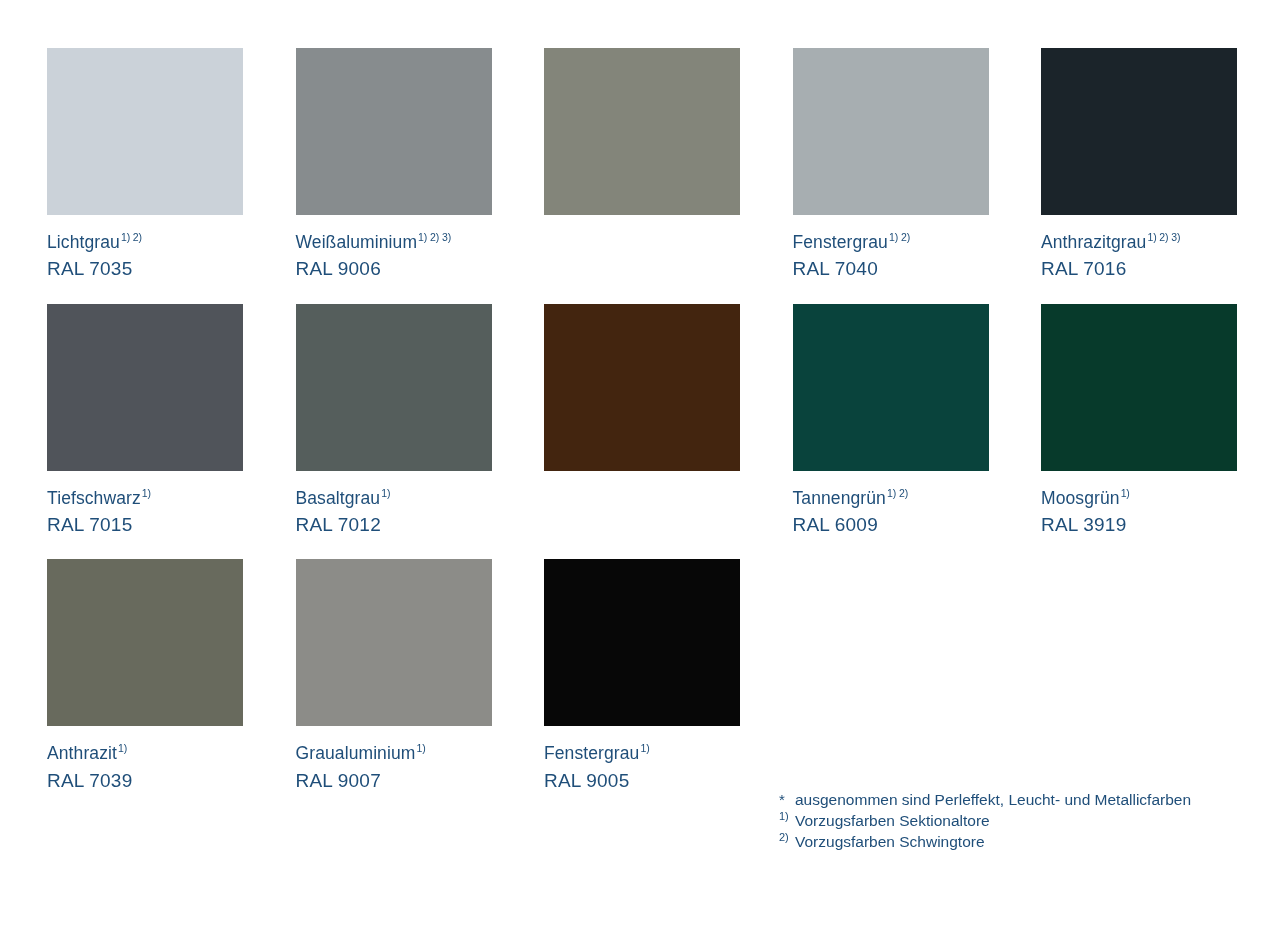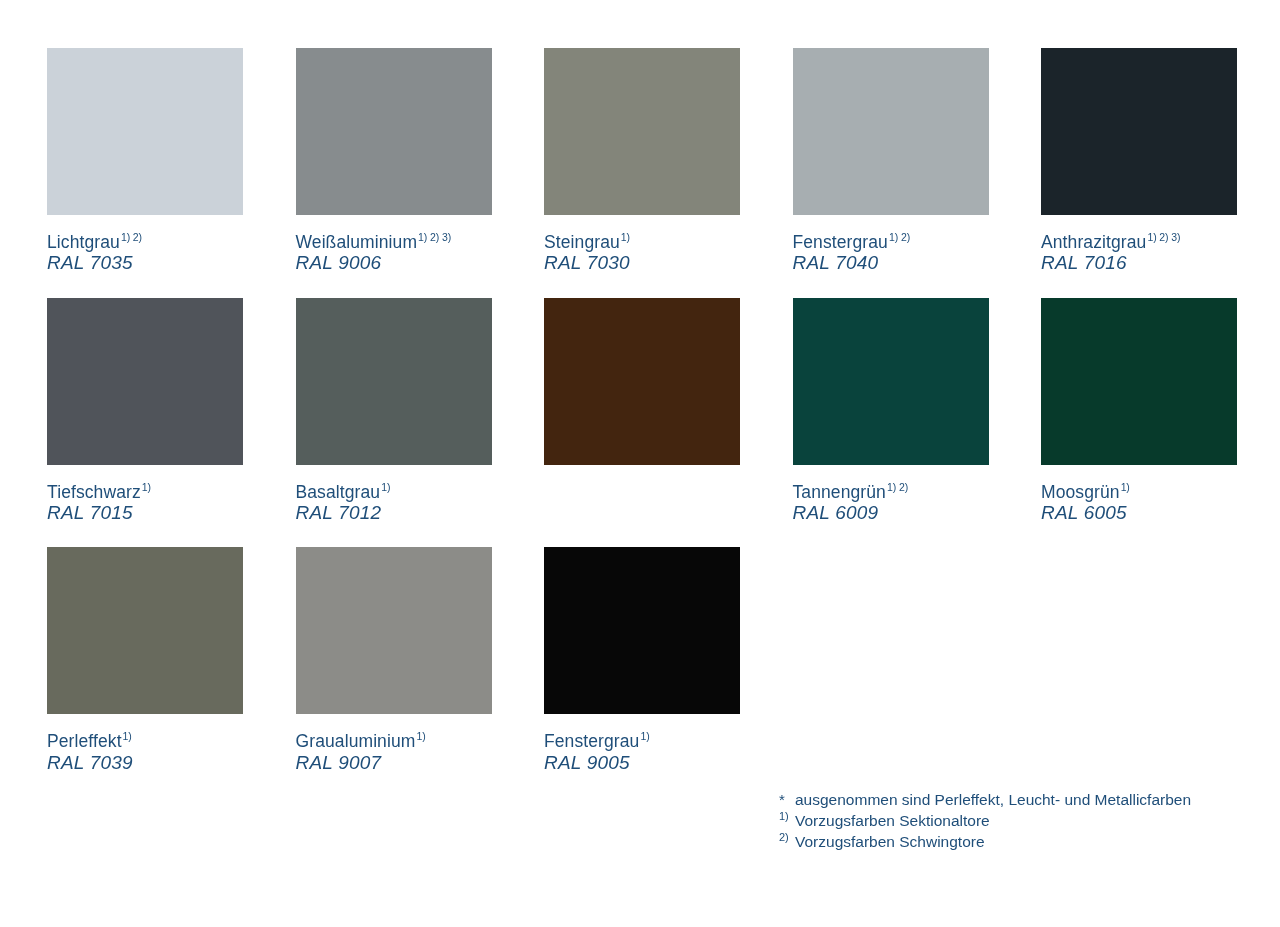--- a/index.html
+++ b/index.html
@@ -75,22 +75,22 @@
     white-space: nowrap;
   }
   .name sup {
     font-size: 10.5px;
     vertical-align: super;
     letter-spacing: -.1px;
     margin-left: 1px;
   }
   .code {
     font-size: 19px;
+    margin-top: 6px;
     letter-spacing: .2px;
-    font-style: italic;
   }
   .footnotes {
     position: absolute;
     left: 779px;
     top: 789px;
     font-size: 15.5px;
     line-height: 1.36;
   }
   .fn {
     white-space: nowrap;
@@ -129,24 +129,20 @@
     <div class="cell">
       <div class="swatch" style="background-color: rgb(135, 140, 142);"></div>
       <div class="labels">
         <div class="name"><span>Weißaluminium</span><sup>1) 2) 3)</sup></div>
         <div class="code">RAL 9006</div>
       </div>
     </div>
 
     <div class="cell">
       <div class="swatch" style="background-color: rgb(131, 133, 122);"></div>
-      <div class="labels">
-        <div class="name"><span>Steingrau</span><sup>1)</sup></div>
-        <div class="code">RAL 7030</div>
-      </div>
     </div>
 
     <div class="cell">
       <div class="swatch" style="background-color: rgb(167, 174, 177);"></div>
       <div class="labels">
         <div class="name"><span>Fenstergrau</span><sup>1) 2)</sup></div>
         <div class="code">RAL 7040</div>
       </div>
     </div>
 
@@ -184,28 +180,28 @@
       <div class="labels">
         <div class="name"><span>Tannengrün</span><sup>1) 2)</sup></div>
         <div class="code">RAL 6009</div>
       </div>
     </div>
 
     <div class="cell">
       <div class="swatch" style="background-color: rgb(7, 58, 43);"></div>
       <div class="labels">
         <div class="name"><span>Moosgrün</span><sup>1)</sup></div>
-        <div class="code">RAL 6005</div>
+        <div class="code">RAL 3919</div>
       </div>
     </div>
 
     <div class="cell">
       <div class="swatch" style="background-color: rgb(104, 106, 93);"></div>
       <div class="labels">
-        <div class="name"><span>Perleffekt</span><sup>1)</sup></div>
+        <div class="name"><span>Anthrazit</span><sup>1)</sup></div>
         <div class="code">RAL 7039</div>
       </div>
     </div>
 
     <div class="cell">
       <div class="swatch" style="background-color: rgb(140, 140, 136);"></div>
       <div class="labels">
         <div class="name"><span>Graualuminium</span><sup>1)</sup></div>
         <div class="code">RAL 9007</div>
       </div>

